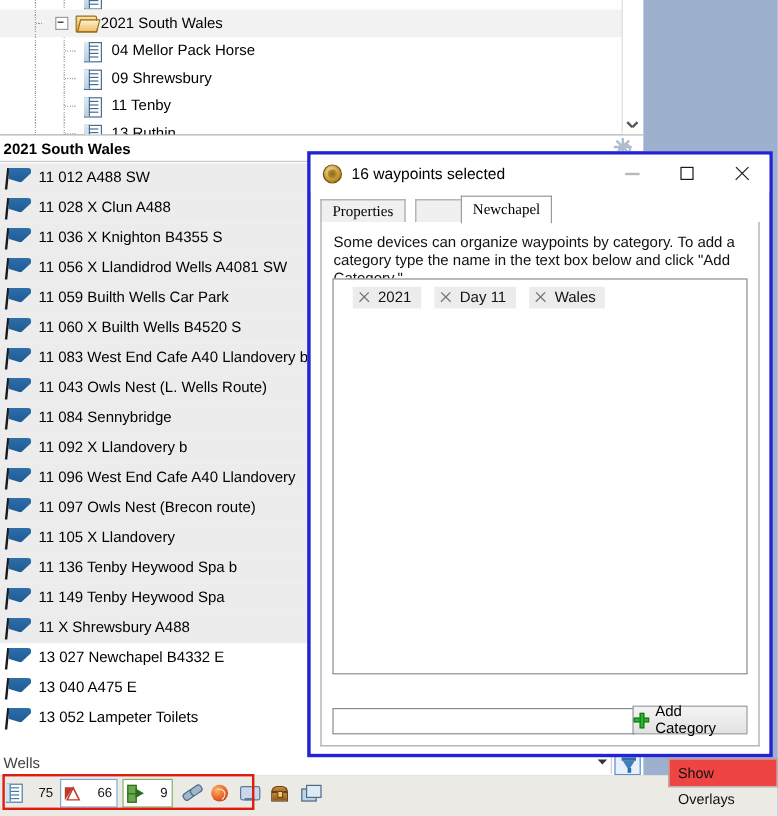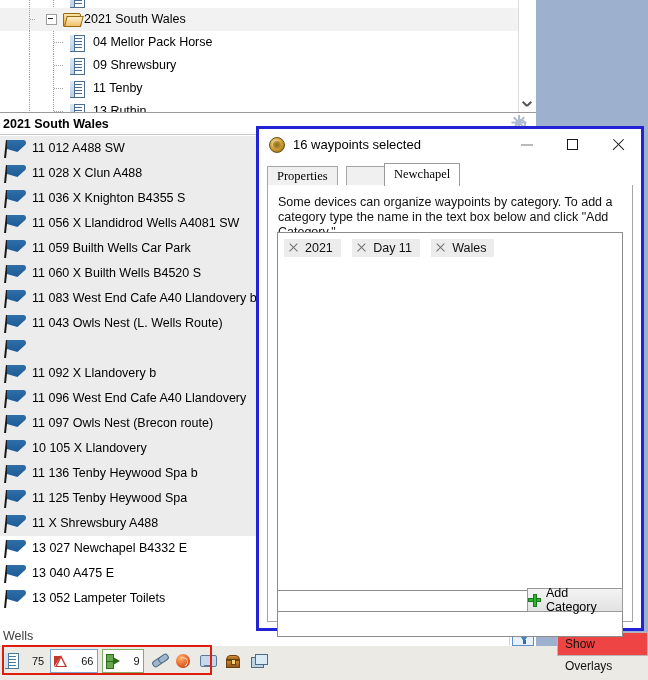--- a/index.html
+++ b/index.html
@@ -173,22 +173,22 @@
   .tabstrip{position:absolute;left:8px;top:34px;right:8px;height:22px;font-family:Liberation Serif, serif;}
   .tab{position:absolute;top:3px;height:19px;line-height:19px;padding:0 9px;
        background:#f0f0f0;border:1px solid #a6a6a6;border-bottom:none;font-size:12.5px;
        box-sizing:border-box;}
   .tab.active{top:0;height:23px;line-height:21px;background:#fff;border-color:#9a9a9a;z-index:3;}
 
   
   .tabbody{position:absolute;left:8px;top:56px;right:8px;bottom:6px;background:#fff;
            border:1px solid #a6a6a6;border-top:none;box-sizing:border-box;}
   .desc{position:absolute;left:10px;top:10px;right:10px;font-size:12.5px;line-height:15px;color:#111;}
-  .cat-box{position:absolute;left:9px;top:47px;right:9px;height:405px;
-           border:1px solid #8c8c8c;background:#fff;box-sizing:border-box;padding:6px 6px;}
+  .cat-box{position:absolute;left:9px;top:47px;right:9px;height:330px;
+           border:1px solid #8c8c8c;background:#fff;box-sizing:border-box;padding:6px 16px;}
   .chip{display:inline-flex;align-items:center;height:18px;background:#ececec;
         padding:0 8px 0 5px;margin-right:8px;font-size:12.5px;color:#111;}
   .chip .x{position:relative;width:10px;height:10px;margin-right:6px;display:inline-block;}
   .chip .x:before,.chip .x:after{content:"";position:absolute;left:-1px;top:4px;width:11px;height:1.3px;background:#707070;}
   .chip .x:before{transform:rotate(45deg);}
   .chip .x:after{transform:rotate(-45deg);}
 
   .newcat-input{position:absolute;left:9px;bottom:9px;width:252px;height:22px;
        border:1px solid #8c8c8c;background:#fff;box-sizing:border-box;font-size:12.5px;padding:0 4px;
        font-family:"Liberation Sans",sans-serif;}
@@ -327,20 +327,21 @@
           <span class="pole"></span>
           <span class="cloth"></span>
         </span>
         <span class="wp-label">11 043 Owls Nest (L. Wells Route)</span>
       </div>
     <div class="wp-row sel">
         <span class="flag">
           <span class="pole"></span>
           <span class="cloth"></span>
         </span>
+        <span class="wp-label">11 084 Sennybridge</span>
       </div>
     <div class="wp-row sel">
         <span class="flag">
           <span class="pole"></span>
           <span class="cloth"></span>
         </span>
         <span class="wp-label">11 092 X Llandovery b</span>
       </div>
     <div class="wp-row sel">
         <span class="flag">
@@ -354,35 +355,35 @@
           <span class="pole"></span>
           <span class="cloth"></span>
         </span>
         <span class="wp-label">11 097 Owls Nest (Brecon route)</span>
       </div>
     <div class="wp-row sel">
         <span class="flag">
           <span class="pole"></span>
           <span class="cloth"></span>
         </span>
-        <span class="wp-label">10 105 X Llandovery</span>
+        <span class="wp-label">11 105 X Llandovery</span>
       </div>
     <div class="wp-row sel">
         <span class="flag">
           <span class="pole"></span>
           <span class="cloth"></span>
         </span>
         <span class="wp-label">11 136 Tenby Heywood Spa b</span>
       </div>
     <div class="wp-row sel">
         <span class="flag">
           <span class="pole"></span>
           <span class="cloth"></span>
         </span>
-        <span class="wp-label">11 125 Tenby Heywood Spa</span>
+        <span class="wp-label">11 149 Tenby Heywood Spa</span>
       </div>
     <div class="wp-row sel">
         <span class="flag">
           <span class="pole"></span>
           <span class="cloth"></span>
         </span>
         <span class="wp-label">11 X Shrewsbury A488</span>
       </div>
     <div class="wp-row">
         <span class="flag">

